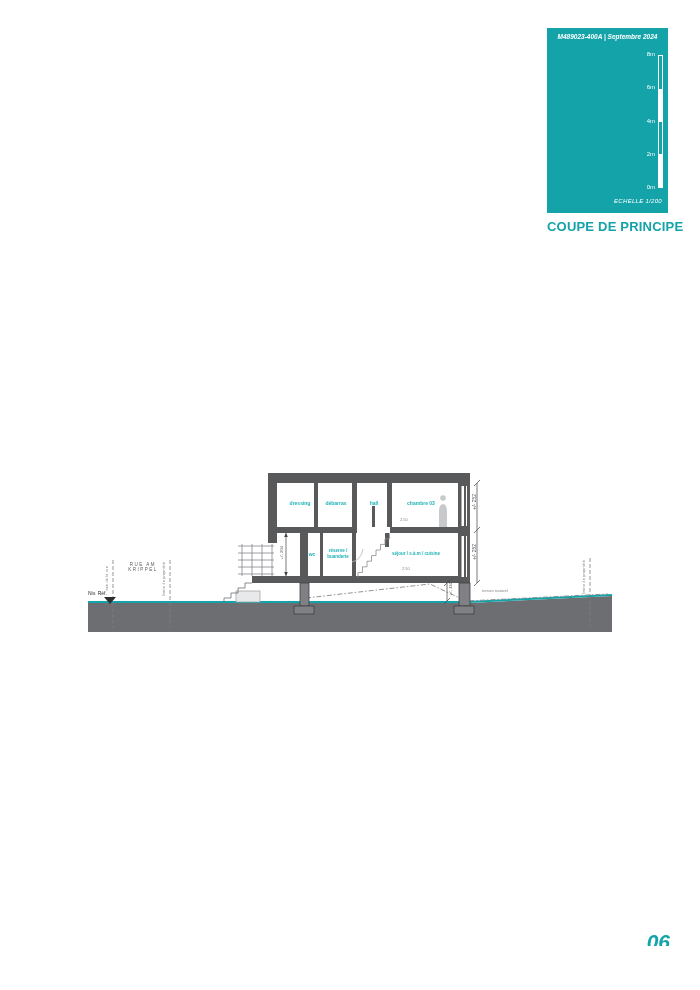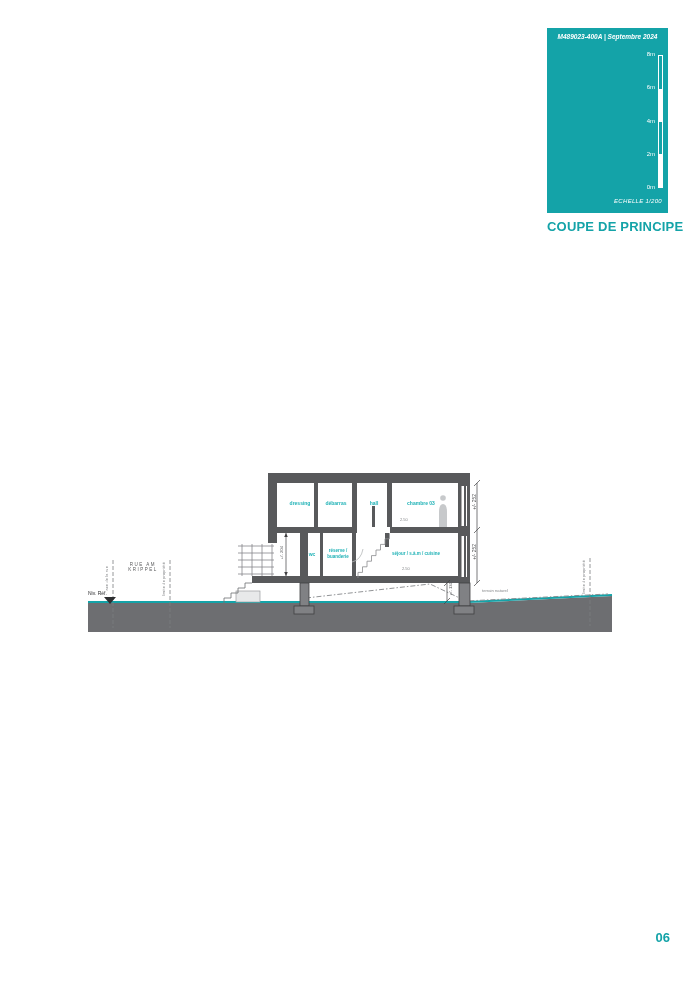--- a/index.html
+++ b/index.html
@@ -23,21 +23,21 @@
   .scalebar .seg { width:100%; height:25%; }
   .scalebar .seg.fill { background:#ffffff; }
   .tick { position:absolute; right:13px; color:#ffffff; font-size:6px; width:20px; text-align:right; }
   .echelle { position:absolute; right:6px; top:170px; color:#ffffff; font-size:6px; font-style:italic; letter-spacing:0.3px; }
   .sheet-title { position:absolute; left:547px; top:219px; width:124px; white-space:nowrap;
                  color:#14a3a8; font-size:13px; font-weight:bold; letter-spacing:0.2px; }
 
   
   .footer-bar { position:absolute; left:31px; top:953px; width:641px; height:4px; background:#14a3a8; }
   .page-num { position:absolute; left:628px; top:930px; width:42px; text-align:right;
-              color:#14a3a8; font-size:13px; font-weight:bold; }
+              color:#14a3a8; font-size:21px; font-weight:bold; font-style:italic; }
 </style>
 </head>
 <body>
 
 <div class="page">
 
   <svg class="abs" style="left:0;top:0" width="700" height="990" viewBox="0 0 700 990">
 
     <g>
       <path d="M88,603 L468,603 L612,596 L612,632 L88,632 Z" fill="#6d6e71"></path>

